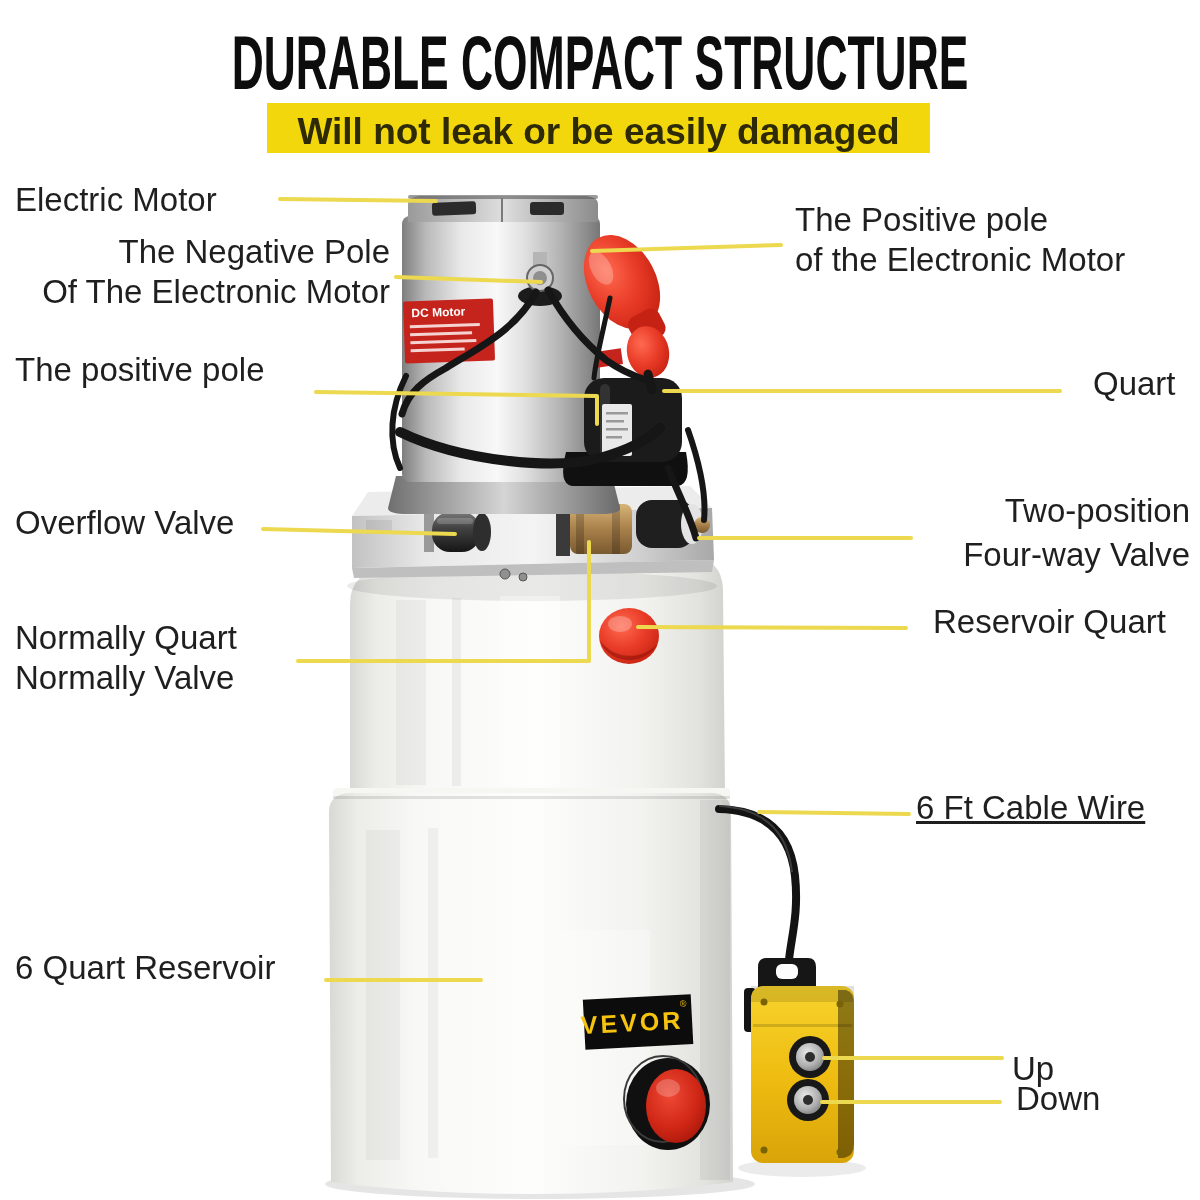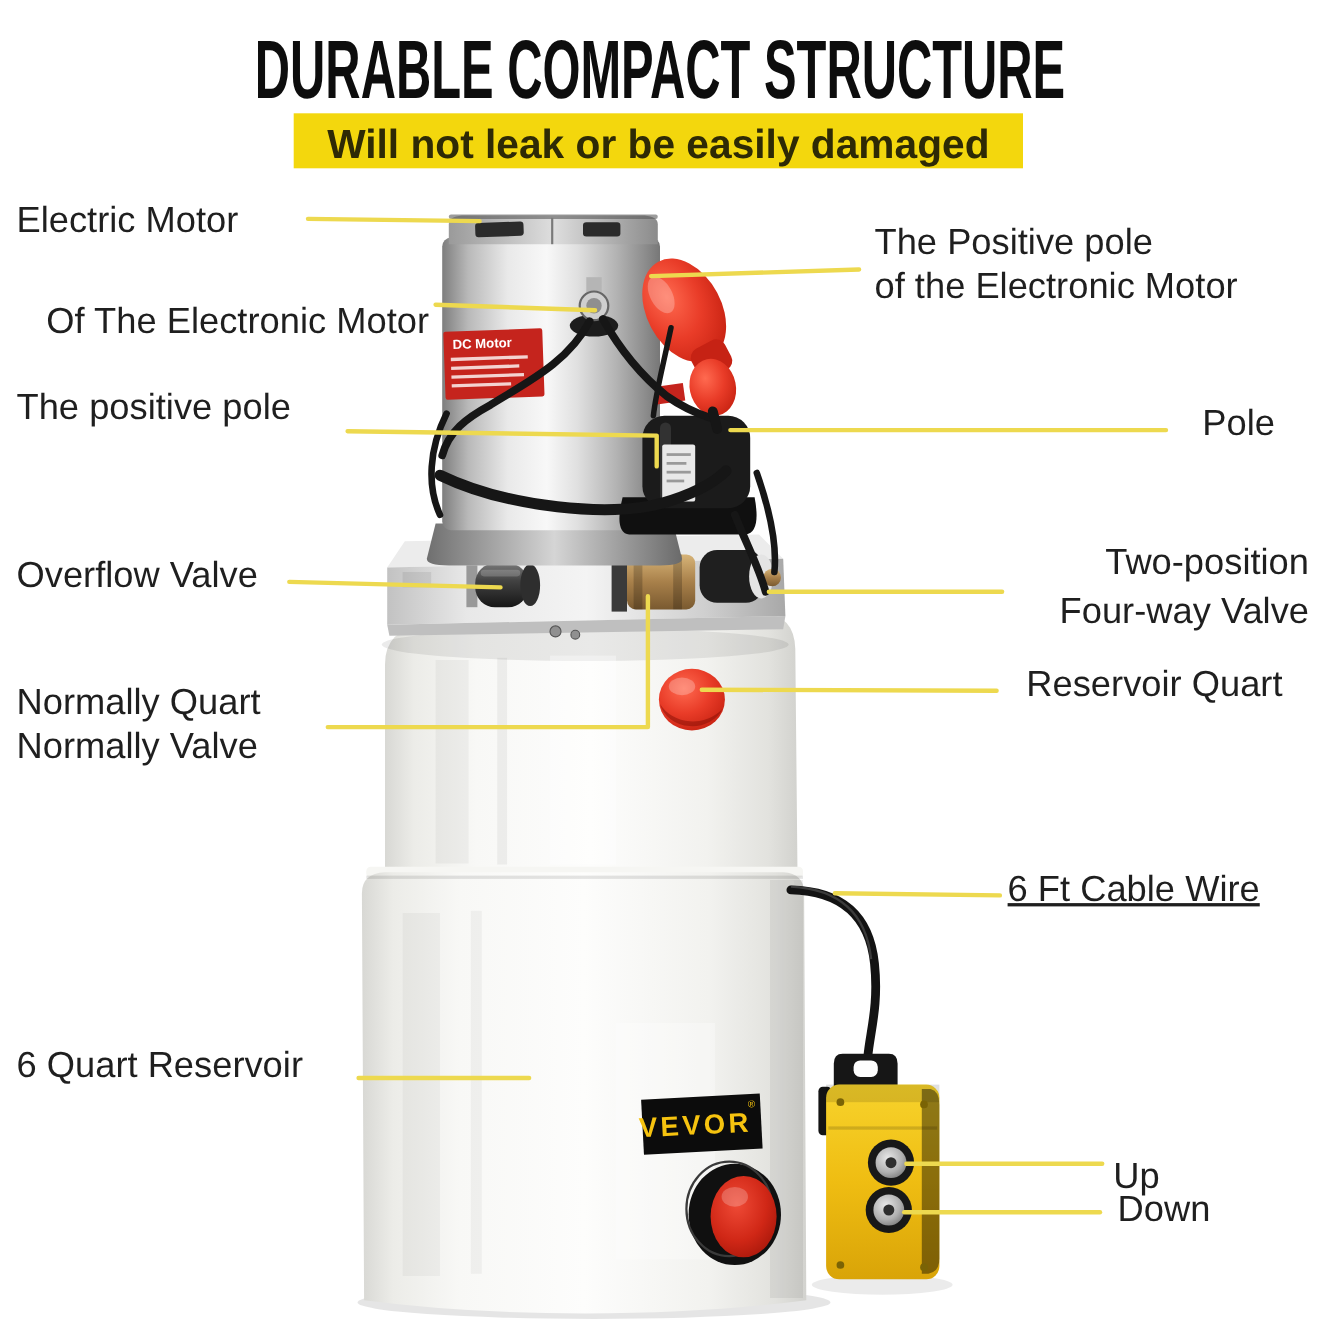--- a/index.html
+++ b/index.html
@@ -270,30 +270,31 @@
       <polyline class="leader" points="326,980 481,980"></polyline>
       <polyline class="leader" points="824,1058 1002,1058"></polyline>
       <polyline class="leader" points="822,1102 1000,1102"></polyline>
     </g>
   </svg>
 
   <div class="page-title">DURABLE COMPACT STRUCTURE</div>
   <div class="banner">Will not leak or be easily damaged</div>
 
   <div class="lbl" style="left:15px;top:182px;">Electric Motor</div>
+  <div class="lbl ra" style="right:810px;top:234px;">The Negative Pole</div>
   <div class="lbl ra" style="right:810px;top:274px;">Of The Electronic Motor</div>
   <div class="lbl" style="left:15px;top:352px;">The positive pole</div>
   <div class="lbl" style="left:15px;top:505px;">Overflow Valve</div>
   <div class="lbl" style="left:15px;top:620px;">Normally Quart</div>
   <div class="lbl" style="left:15px;top:660px;">Normally Valve</div>
   <div class="lbl" style="left:15px;top:950px;">6 Quart Reservoir</div>
 
   <div class="lbl" style="left:795px;top:202px;">The Positive pole</div>
   <div class="lbl" style="left:795px;top:242px;">of the Electronic Motor</div>
-  <div class="lbl" style="left:1093px;top:366px;">Pole</div>
+  <div class="lbl" style="left:1093px;top:366px;">Quart</div>
   <div class="lbl ra" style="right:10px;top:493px;">Two-position</div>
   <div class="lbl ra" style="right:10px;top:537px;">Four-way Valve</div>
   <div class="lbl" style="left:933px;top:604px;">Reservoir Quart</div>
   <div class="lbl" style="left:916px;top:790px;text-decoration:underline;">6 Ft Cable Wire</div>
   <div class="lbl" style="left:1012px;top:1036px;margin-top:15px;">Up</div>
   <div class="lbl" style="left:1016px;top:1081px;">Down</div>
 
 </div>
 
 </body></html>

